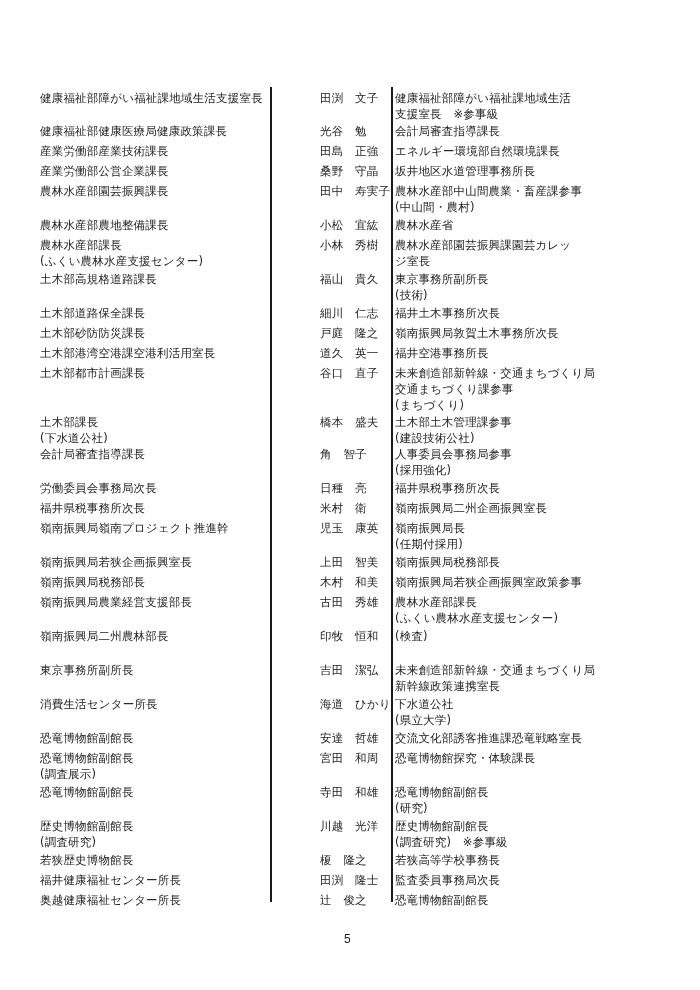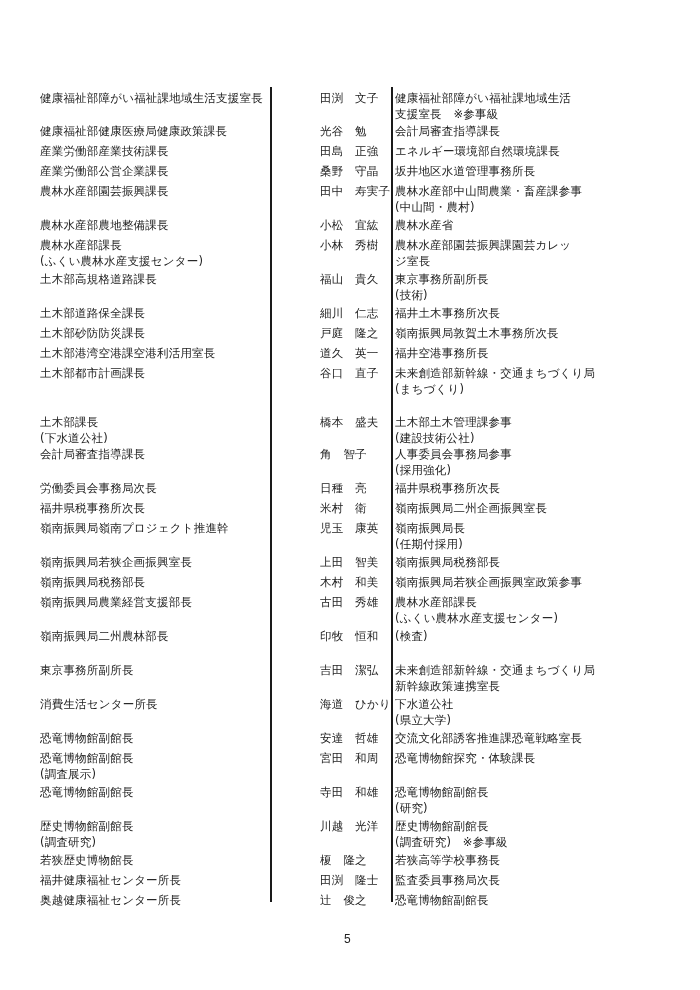--- a/index.html
+++ b/index.html
@@ -75,21 +75,21 @@
         <div class="c3"><span class="line">嶺南振興局敦賀土木事務所次長</span></div>
       </div>
       <div class="row" style="top: 345px;">
         <div class="c1"><span class="line">土木部港湾空港課空港利活用室長</span></div>
         <div class="c2">道久　英一</div>
         <div class="c3"><span class="line">福井空港事務所長</span></div>
       </div>
       <div class="row" style="top: 365px;">
         <div class="c1"><span class="line">土木部都市計画課長</span></div>
         <div class="c2">谷口　直子</div>
-        <div class="c3"><span class="line">未来創造部新幹線・交通まちづくり局</span><span class="line">(まちづくり)</span></div>
+        <div class="c3"><span class="line">未来創造部新幹線・交通まちづくり局</span><span class="line">交通まちづくり課参事</span><span class="line">(まちづくり)</span></div>
       </div>
       <div class="row" style="top: 414px;">
         <div class="c1"><span class="line">土木部課長</span><span class="line">(下水道公社)</span></div>
         <div class="c2">橋本　盛夫</div>
         <div class="c3"><span class="line">土木部土木管理課参事</span><span class="line">(建設技術公社)</span></div>
       </div>
       <div class="row" style="top: 446px;">
         <div class="c1"><span class="line">会計局審査指導課長</span></div>
         <div class="c2">角　智子</div>
         <div class="c3"><span class="line">人事委員会事務局参事</span><span class="line">(採用強化)</span></div>

